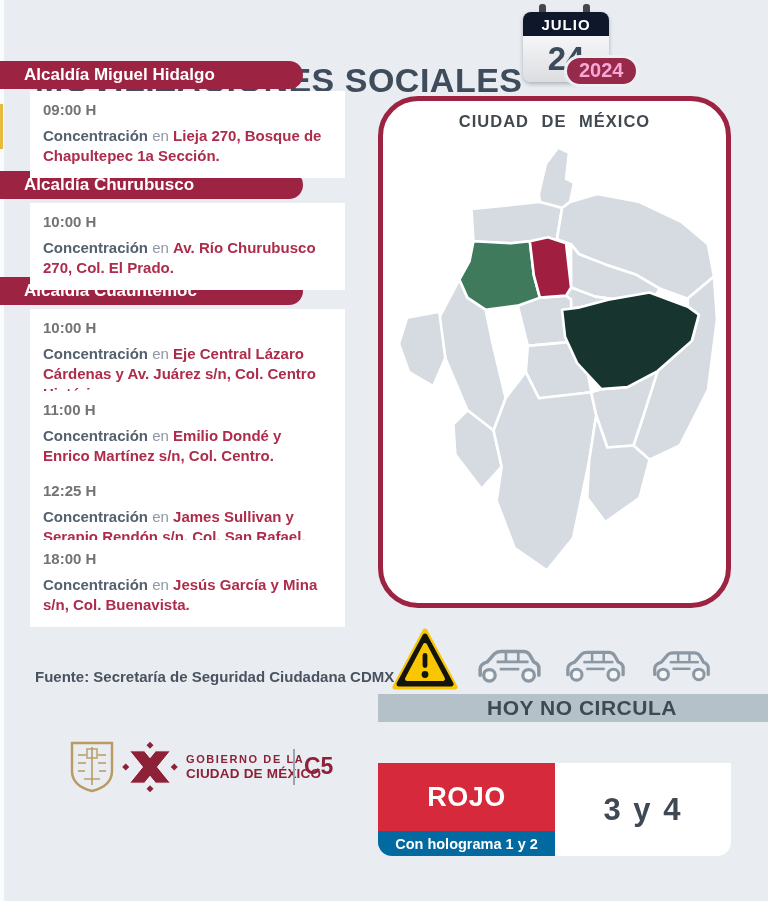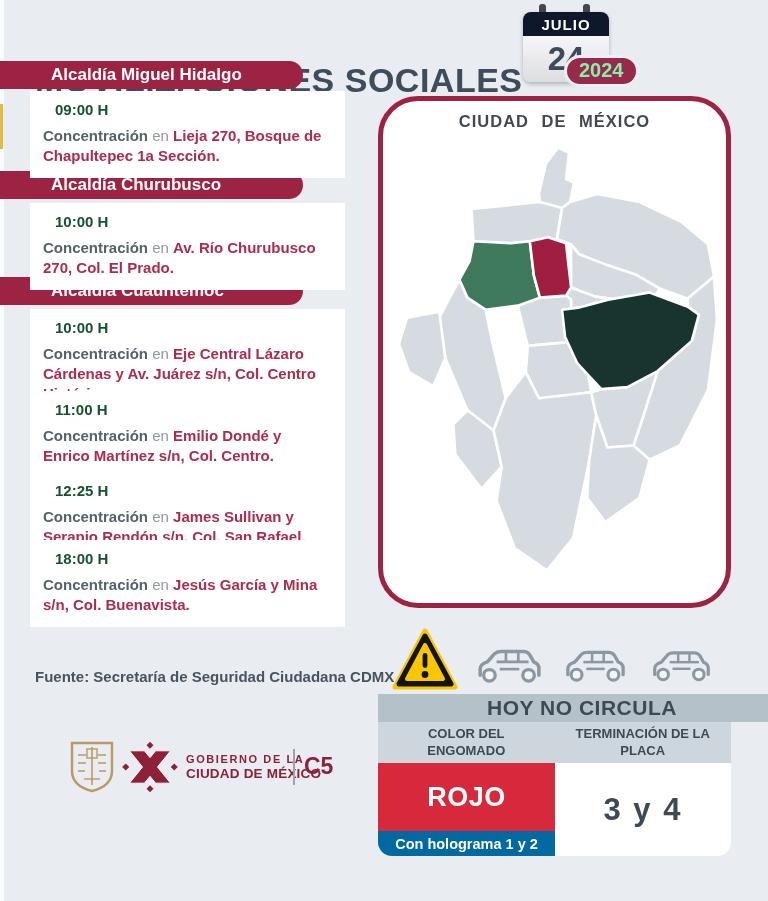--- a/index.html
+++ b/index.html
@@ -27,37 +27,37 @@
     color:#fff; font-size:15px; font-weight:800; letter-spacing:1px;
     display:flex; align-items:center; justify-content:center;
   }
   .cal-day {
     height:46px; background:linear-gradient(#f6f6f8,#dcdde0);
     border-radius:0 0 8px 8px; color:#3c4a5a;
     font-size:33px; font-weight:800;
     display:flex; align-items:center; justify-content:center;
   }
   .cal-year {
-    position:absolute; left:52px; top:54px; background:#97294b; color:#86efac;
+    position:absolute; left:52px; top:54px; background:#97294b; color:#f9a8d4;
     font-size:20px; font-weight:800; padding:1px 12px 2px; border-radius:16px;
     box-shadow:0 0 0 3px #edf0f3;
   }
 
   
   .banner {
     position:absolute; left:0; width:303px; height:28px;
     background:#9d2342; border-radius:0 14px 14px 0;
     color:#fff; font-size:17px; font-weight:600;
-    display:flex; align-items:center; padding-left:51px;
+    display:flex; align-items:center; padding-left:24px;
   }
   .event-card {
     position:absolute; left:30px; width:315px;
     background:#ffffff; padding:10px 13px 12px;
   }
-  .event-time { font-size:15px; font-weight:700; color:#14532d; margin-bottom:8px;margin-left:12px; }
+  .event-time { font-size:15px; font-weight:700; color:#737373; margin-bottom:8px; }
   .event-line { font-size:15px; line-height:20px; }
   .event-type { color:#55616e; font-weight:700; }
   .event-conn { color:#8d98a4; font-weight:400; }
   .event-loc  { color:#ae2c4b; font-weight:700; }
 
   .source-note {
     position:absolute; left:35px; top:660px;
     font-size:15px; font-weight:700; color:#49525f;margin-top:8px;
   }
 
@@ -276,26 +276,18 @@
     <path d="M5 29 L5 23 Q5 18 12 16 L19 8 Q21 6 25 6 L47 6 Q51 6 53 9 L57 16 Q62 18 62 22 L62 29" fill="none" stroke="#8b98a4" stroke-width="3.4" stroke-linejoin="round" stroke-linecap="round"></path>
     <line x1="30" y1="7" x2="30" y2="16" stroke="#8b98a4" stroke-width="2.6"></line>
     <line x1="42" y1="7" x2="42" y2="16" stroke="#8b98a4" stroke-width="2.6"></line>
     <line x1="21" y1="16" x2="52" y2="16" stroke="#8b98a4" stroke-width="2.6"></line>
     <line x1="24" y1="23" x2="43" y2="23" stroke="#8b98a4" stroke-width="2.6"></line>
     <circle cx="14" cy="29" r="5.6" fill="#f4f6f8" stroke="#8b98a4" stroke-width="3.2"></circle>
     <circle cx="52" cy="29" r="5.6" fill="#f4f6f8" stroke="#8b98a4" stroke-width="3.2"></circle>
   </svg>
 
   <div class="hnc-titlebar">HOY NO CIRCULA</div>
-  <div class="hnc-subbar">
-    <div class="hnc-col">
-      <span>COLOR DEL ENGOMADO</span>
-    </div>
-    <div class="hnc-col">
-      <span>TERMINACIÓN DE LA PLACA</span>
-    </div>
-  </div>
   <div class="hnc-red">
     <div class="hnc-red-main">ROJO</div>
     <div class="hnc-red-strip">Con holograma 1 y 2</div>
   </div>
   <div class="hnc-white">3 y 4</div>
 </div>
 
 </body></html>

